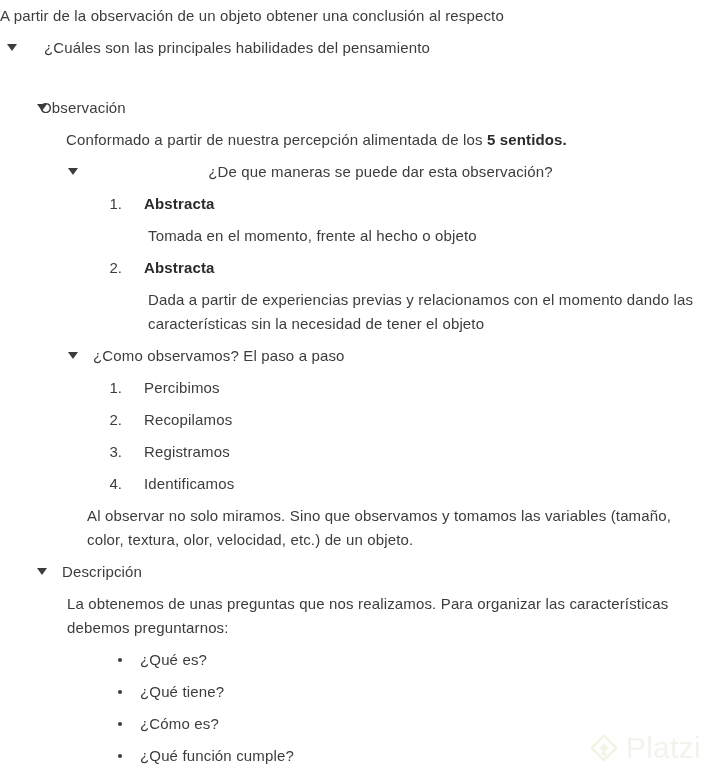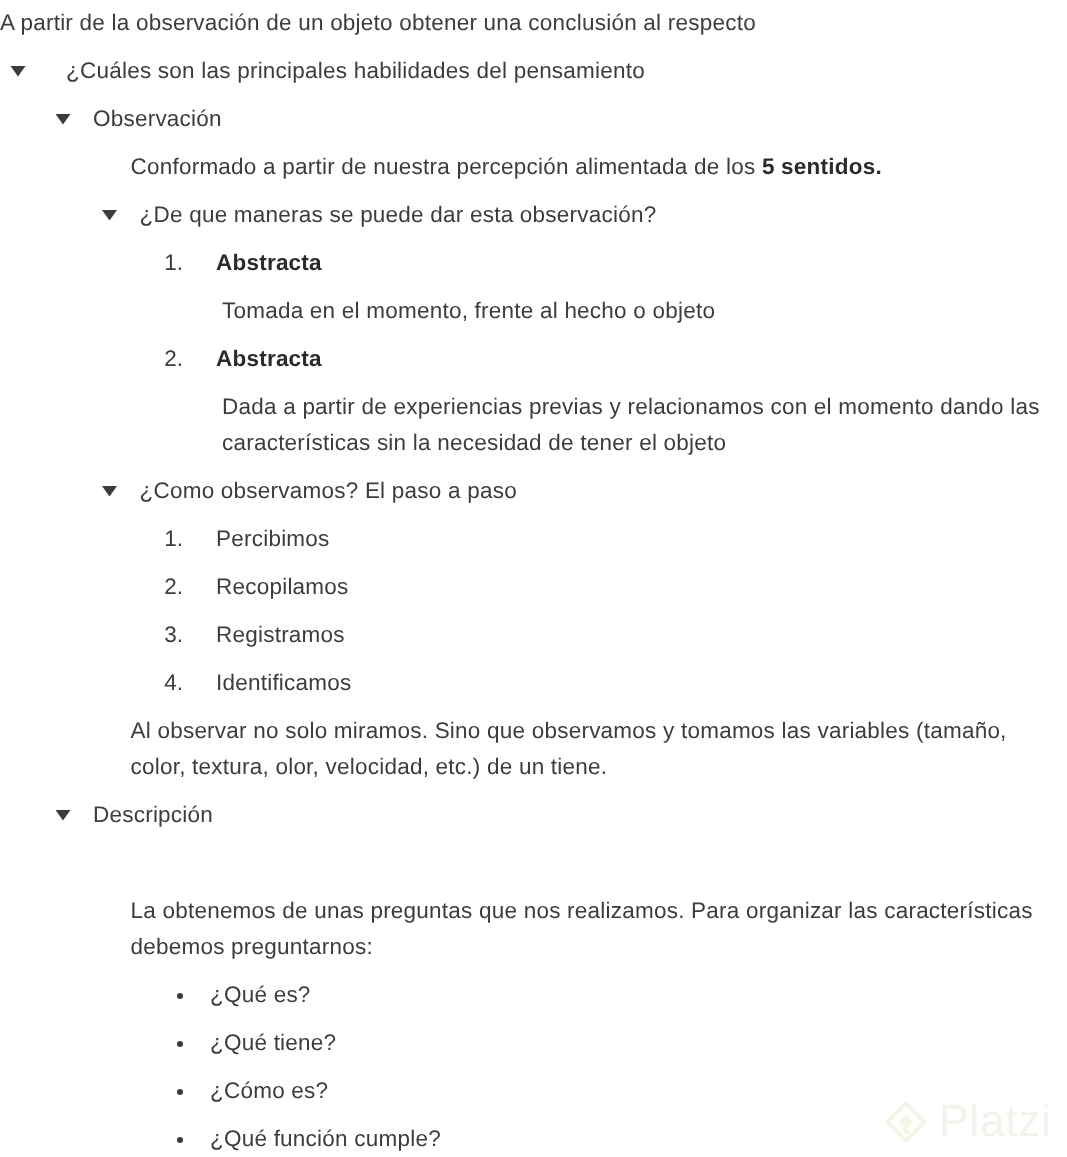--- a/index.html
+++ b/index.html
@@ -105,28 +105,28 @@
 <body>
 
 <div id="doc">
     <div class="blk" style="padding-left: 0px;">
       <span class="txt">A partir de la observación de un objeto obtener una conclusión al respecto</span>
     </div>
     <div class="blk" style="padding-left: 44px;">
       <span class="tri" style="left: 7px;"></span>
       <span class="txt">¿Cuáles son las principales habilidades del pensamiento</span>
     </div>
-    <div class="blk" style="padding-left: 62px;">
+    <div class="blk" style="padding-left: 40px; margin-top: 28px;">
       <span class="tri" style="left: 37px;"></span>
       <span class="txt">Observación</span>
     </div>
-    <div class="blk" style="padding-left: 87px;">
+    <div class="blk" style="padding-left: 66px;">
       <span class="txt"><span>Conformado a partir de nuestra percepción alimentada de los </span><span class="bold">5 sentidos.</span></span>
     </div>
-    <div class="blk" style="padding-left: 93px;">
+    <div class="blk" style="padding-left: 50px; text-align: center;">
       <span class="tri" style="left: 68px;"></span>
       <span class="txt">¿De que maneras se puede dar esta observación?</span>
     </div>
     <div class="blk" style="padding-left: 144px;">
       <span class="num" style="left: 106px;">1.</span>
       <span class="txt bold">Abstracta</span>
     </div>
     <div class="blk" style="padding-left: 148px;">
       <span class="txt">Tomada en el momento, frente al hecho o objeto</span>
     </div>
@@ -151,27 +151,27 @@
     </div>
     <div class="blk" style="padding-left: 144px;">
       <span class="num" style="left: 106px;">3.</span>
       <span class="txt">Registramos</span>
     </div>
     <div class="blk" style="padding-left: 144px;">
       <span class="num" style="left: 106px;">4.</span>
       <span class="txt">Identificamos</span>
     </div>
     <div class="blk" style="padding-left: 87px; padding-right: 20px;">
-      <span class="txt">Al observar no solo miramos. Sino que observamos y tomamos las variables (tamaño, color, textura, olor, velocidad, etc.) de un tiene.</span>
+      <span class="txt">Al observar no solo miramos. Sino que observamos y tomamos las variables (tamaño, color, textura, olor, velocidad, etc.) de un objeto.</span>
     </div>
     <div class="blk" style="padding-left: 62px;">
       <span class="tri" style="left: 37px;"></span>
       <span class="txt">Descripción</span>
     </div>
-    <div class="blk" style="padding-left: 87px; padding-right: 10px; margin-top: 32px;">
+    <div class="blk" style="padding-left: 67px; padding-right: 10px;">
       <span class="txt">La obtenemos de unas preguntas que nos realizamos. Para organizar las características debemos preguntarnos:</span>
     </div>
     <div class="blk" style="padding-left: 140px;">
       <span class="dot" style="left: 118px;"></span>
       <span class="txt">¿Qué es?</span>
     </div>
     <div class="blk" style="padding-left: 140px;">
       <span class="dot" style="left: 118px;"></span>
       <span class="txt">¿Qué tiene?</span>
     </div>

